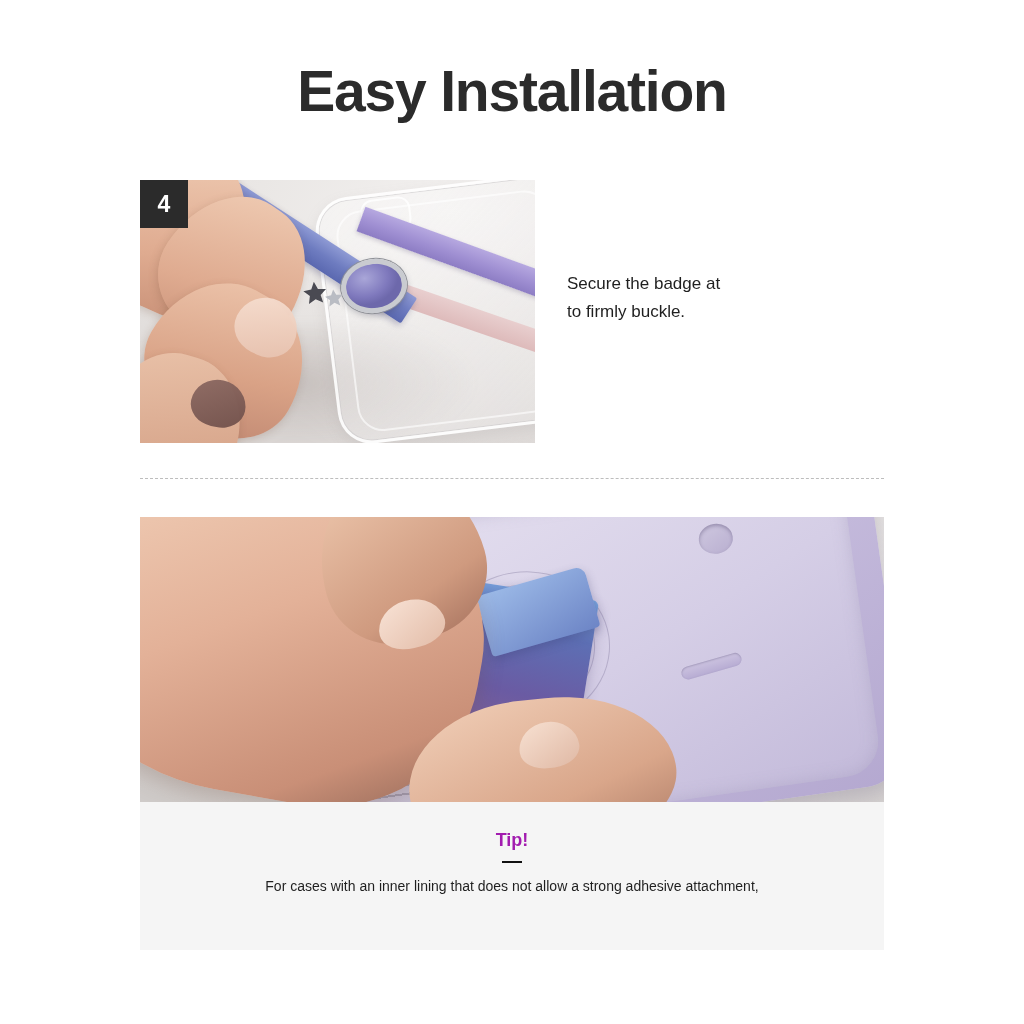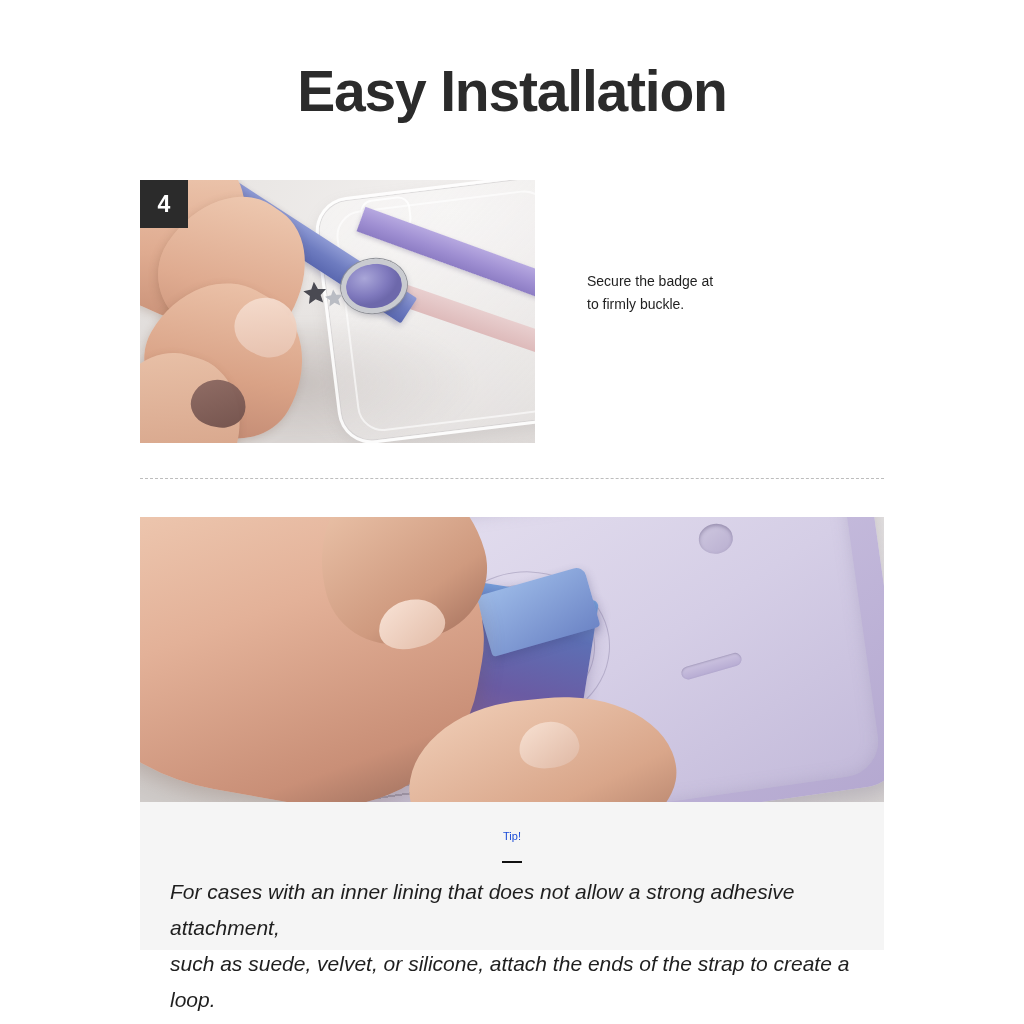--- a/index.html
+++ b/index.html
@@ -127,22 +127,22 @@
 
   .step-badge{
     position:absolute;left:0;top:0;width:48px;height:48px;
     background:#2b2b2b;color:#ffffff;
     font-size:23px;font-weight:bold;
     display:flex;align-items:center;justify-content:center;
     z-index:5;
   }
 
   .step-text{
-    position:absolute;left:587px;top:270px;width:300px;
-    font-size:14px;line-height:1.63;color:#1f1f1f;
+    position:absolute;left:567px;top:270px;width:300px;
+    font-size:17px;line-height:1.63;color:#1f1f1f;
   }
 
   
   .divider{
     position:absolute;left:140px;top:478px;width:744px;height:0;
     border-top:1px dashed #bdbdbd;
   }
 
   
   .big-photo{
@@ -258,29 +258,29 @@
     transform:rotate(-8deg);
   }
 
   
   .tip-panel{
     position:absolute;left:140px;top:802px;width:744px;height:148px;
     background:#f5f5f5;
   }
   .tip-title{
     position:absolute;left:0;top:28px;width:744px;text-align:center;
-    font-size:11px;font-weight:normal;color:#1d4ed8;
+    font-size:18px;font-weight:bold;color:#a21caf;
   }
   .tip-rule{
     position:absolute;left:362px;top:59px;width:20px;height:0;
     border-top:2px solid #111;
   }
   .tip-body{
-    position:absolute;left:30px;top:72px;width:684px;text-align:left;
-    font-size:21px;line-height:1.72;color:#1f1f1f;font-style:italic;
+    position:absolute;left:30px;top:72px;width:684px;text-align:center;
+    font-size:14px;line-height:1.72;color:#1f1f1f;
   }
 </style>
 </head>
 <body>
 
 <div class="page">
 
   <div class="title">Easy Installation</div>
 
   <div class="step-photo">
@@ -344,17 +344,16 @@
     <div class="bp-nail"></div>
     <div class="bp-hand2"></div>
     <div class="bp-nail2"></div>
   </div>
 
   <div class="tip-panel">
     <div class="tip-title">Tip!</div>
     <div class="tip-rule"></div>
     <div class="tip-body">
       <div>For cases with an inner lining that does not allow a strong adhesive attachment,</div>
-      <div>such as suede, velvet, or silicone, attach the ends of the strap to create a loop.</div>
     </div>
   </div>
 
 </div>
 
 </body></html>

